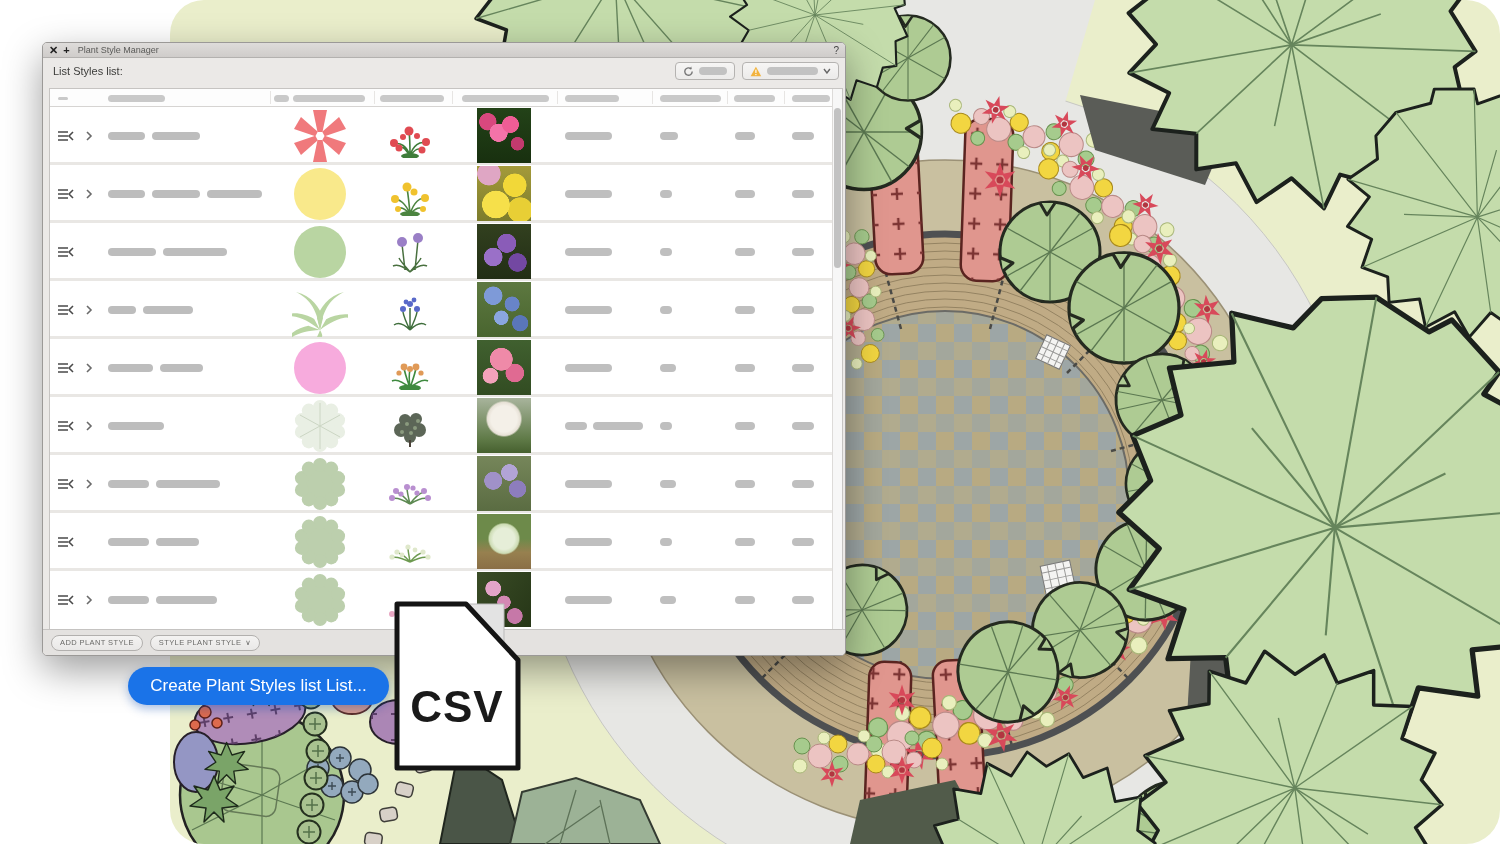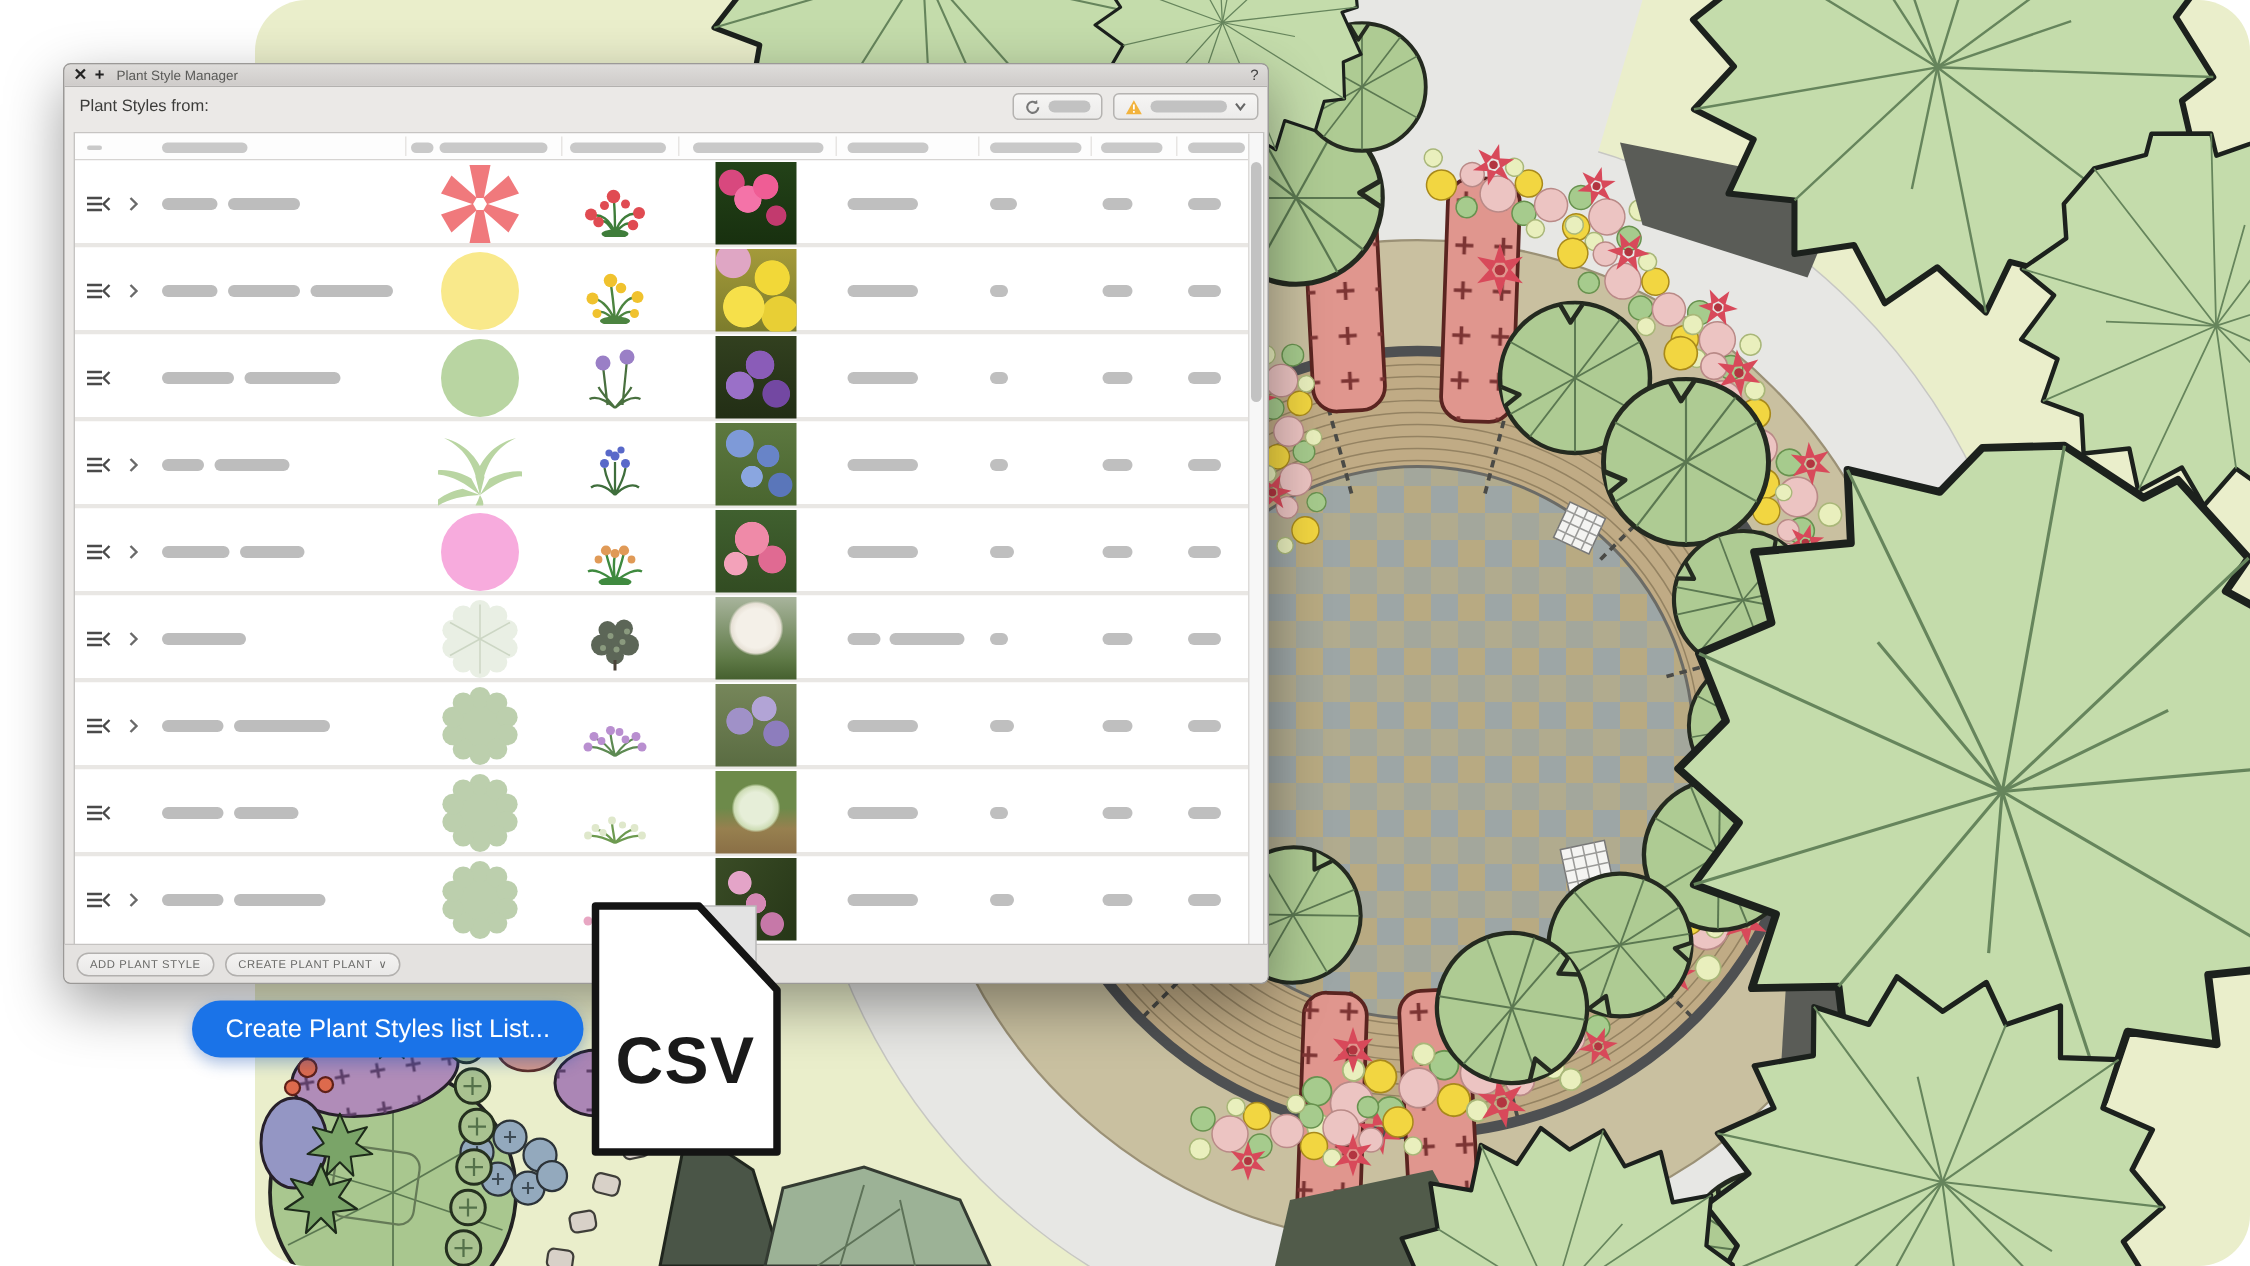--- a/index.html
+++ b/index.html
@@ -370,21 +370,21 @@
 </svg>
 
 <div id="dialog">
   <div class="titlebar">
     <span class="tb-close">✕</span>
     <span class="tb-new">+</span>
     <span class="tb-title">Plant Style Manager</span>
     <span class="tb-help">?</span>
   </div>
 
-  <div class="list-label">Plant Styles from:</div>
+  <div class="list-label">List Styles list:</div>
 
   <div class="toolbar">
     <button class="tool-btn">
       <svg width="11" height="11" viewBox="0 0 11 11">
         <path d="M9.2,5.5 a3.7,3.7 0 1 1 -1.1,-2.6" fill="none" stroke="#777" stroke-width="1.4"></path>
         <path d="M8.4,0.6 L8.6,3.2 L6.0,3.0 Z" fill="#777"></path>
       </svg>
       <span class="ph" style="width:28px"></span>
     </button>
     <button class="tool-btn" style="width:97px">
@@ -785,21 +785,21 @@
     <div class="scrollbar">
       <div class="thumb"></div>
     </div>
   </div>
 
   <div class="dlg-footer">
     <button class="f-btn">
       <span>ADD PLANT STYLE</span>
     </button>
     <button class="f-btn">
-      <span>CREATE PLANT PLANT</span>
+      <span>STYLE PLANT STYLE</span>
       <span>∨</span>
     </button>
   </div>
 </div>
 
 <button id="cta">Create Plant Styles list List...</button>
 
 <svg id="csv" width="134" height="178" viewBox="0 0 134 178">
   <polygon points="76,8 113,8 113,56" fill="#e3e3e3" stroke="#b9b9b9" stroke-width="1"></polygon>
   <path d="M6,8 H75 L127,64 V172 H6 Z" fill="#ffffff" stroke="#141414" stroke-width="5" stroke-linejoin="round"></path>

